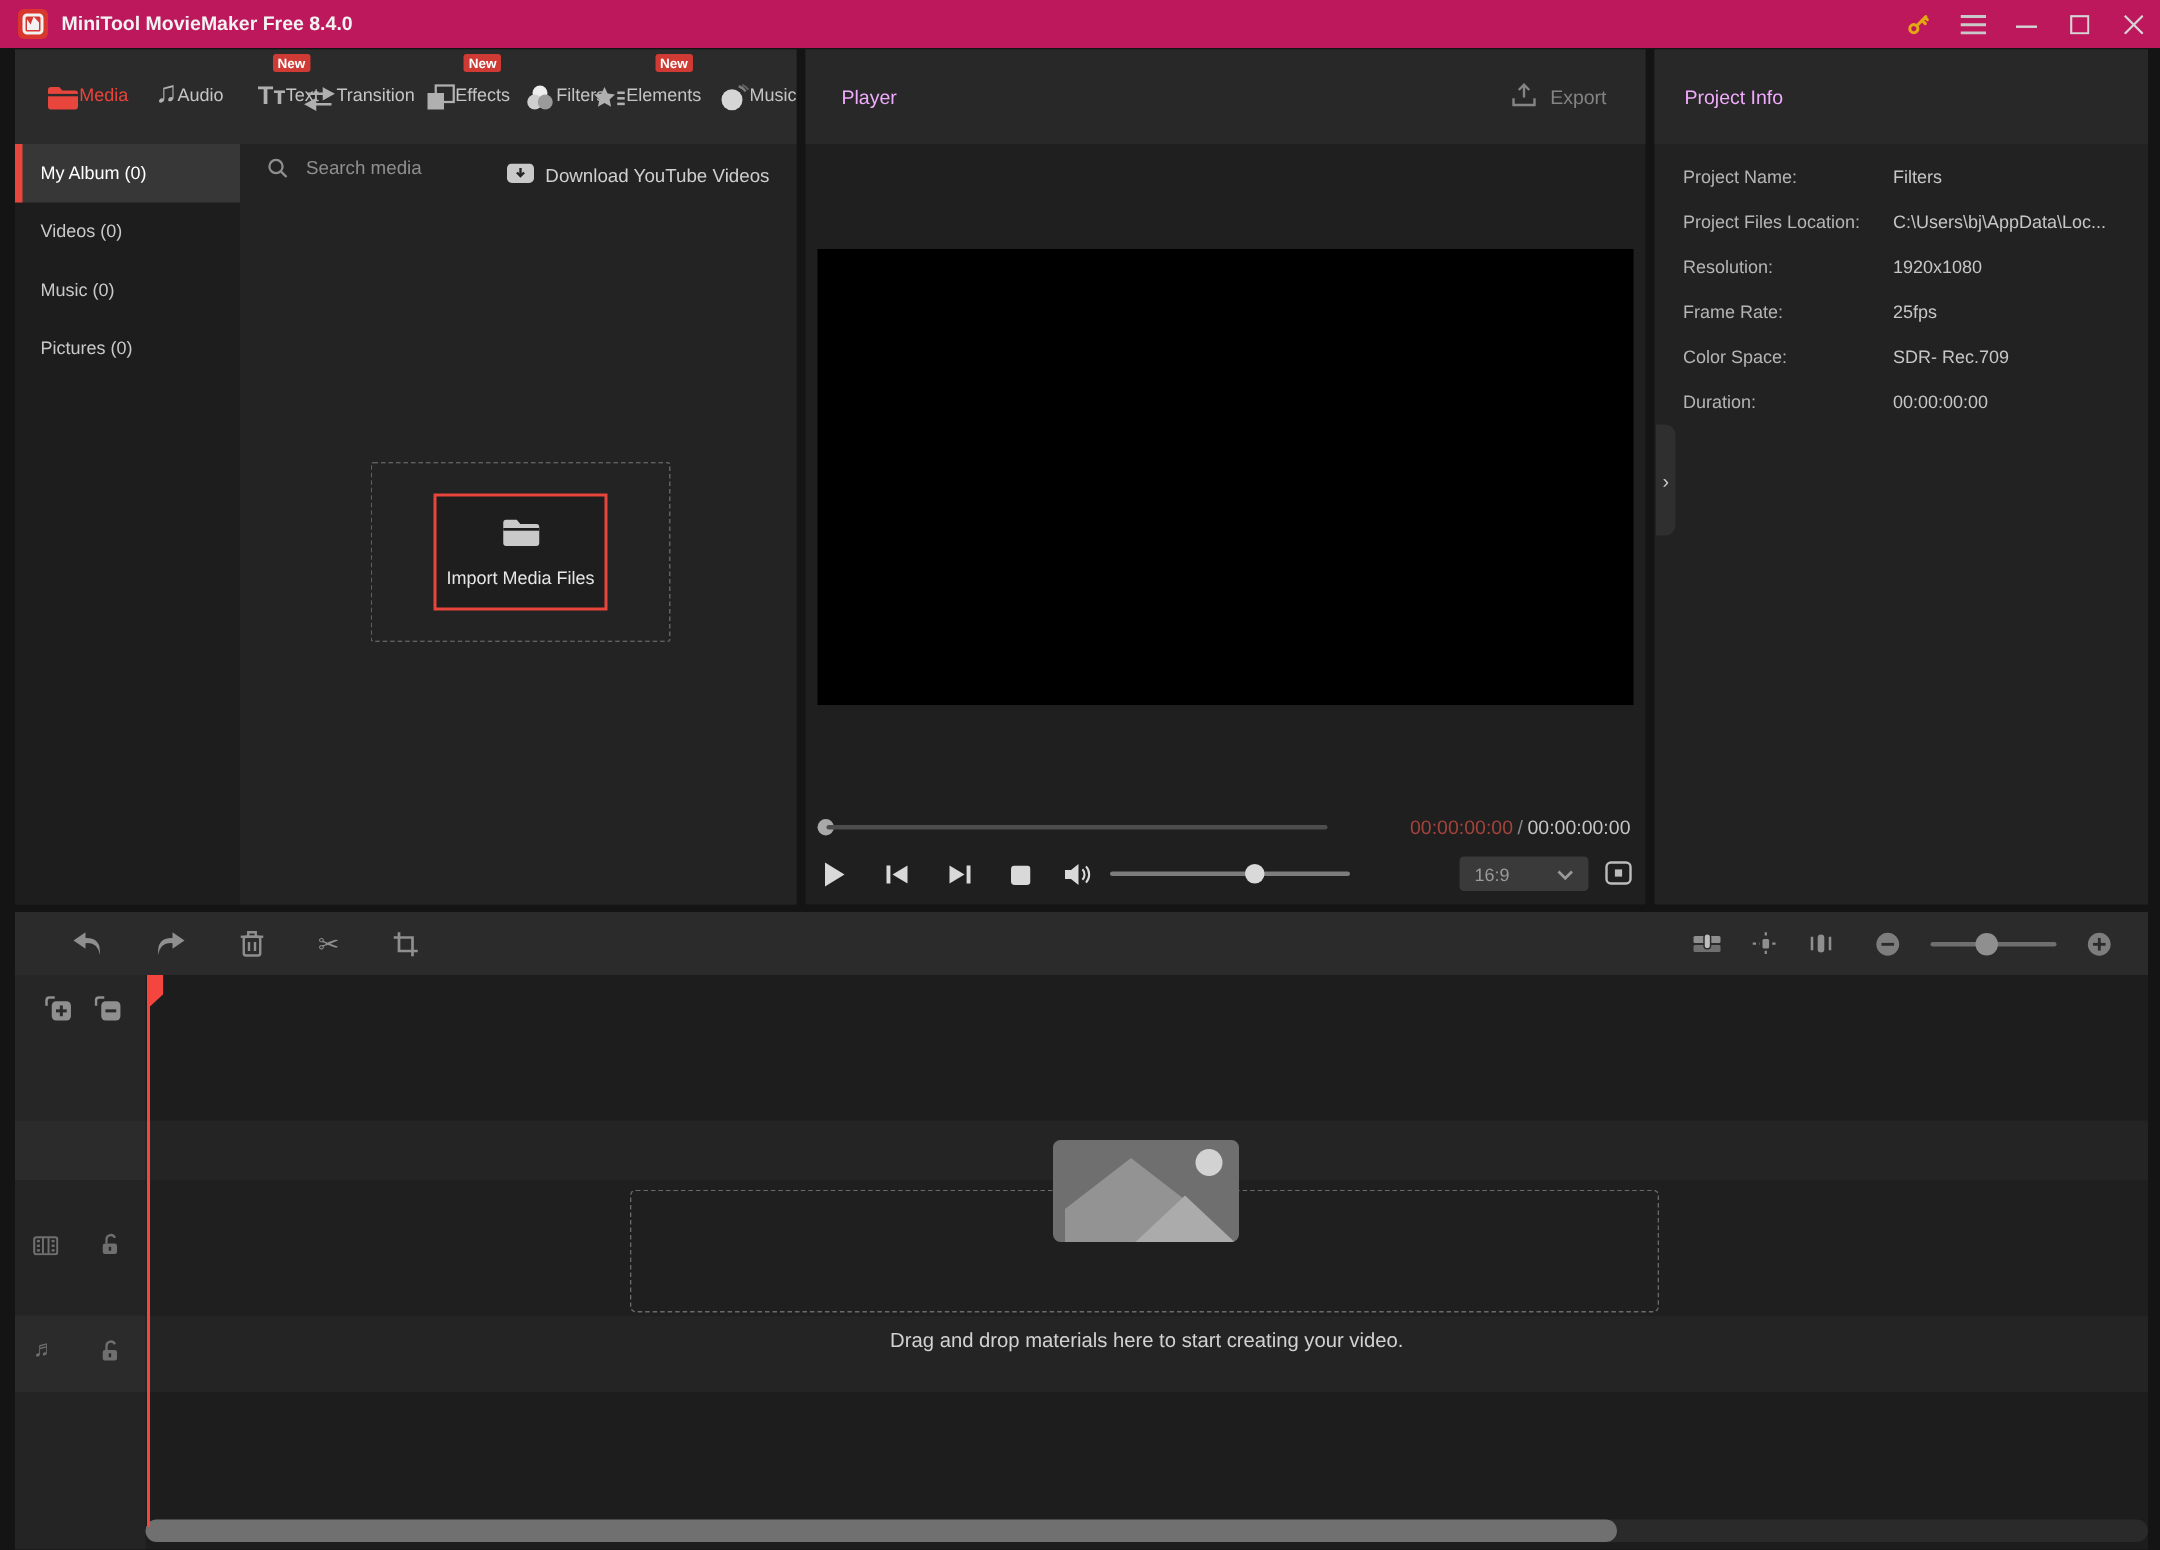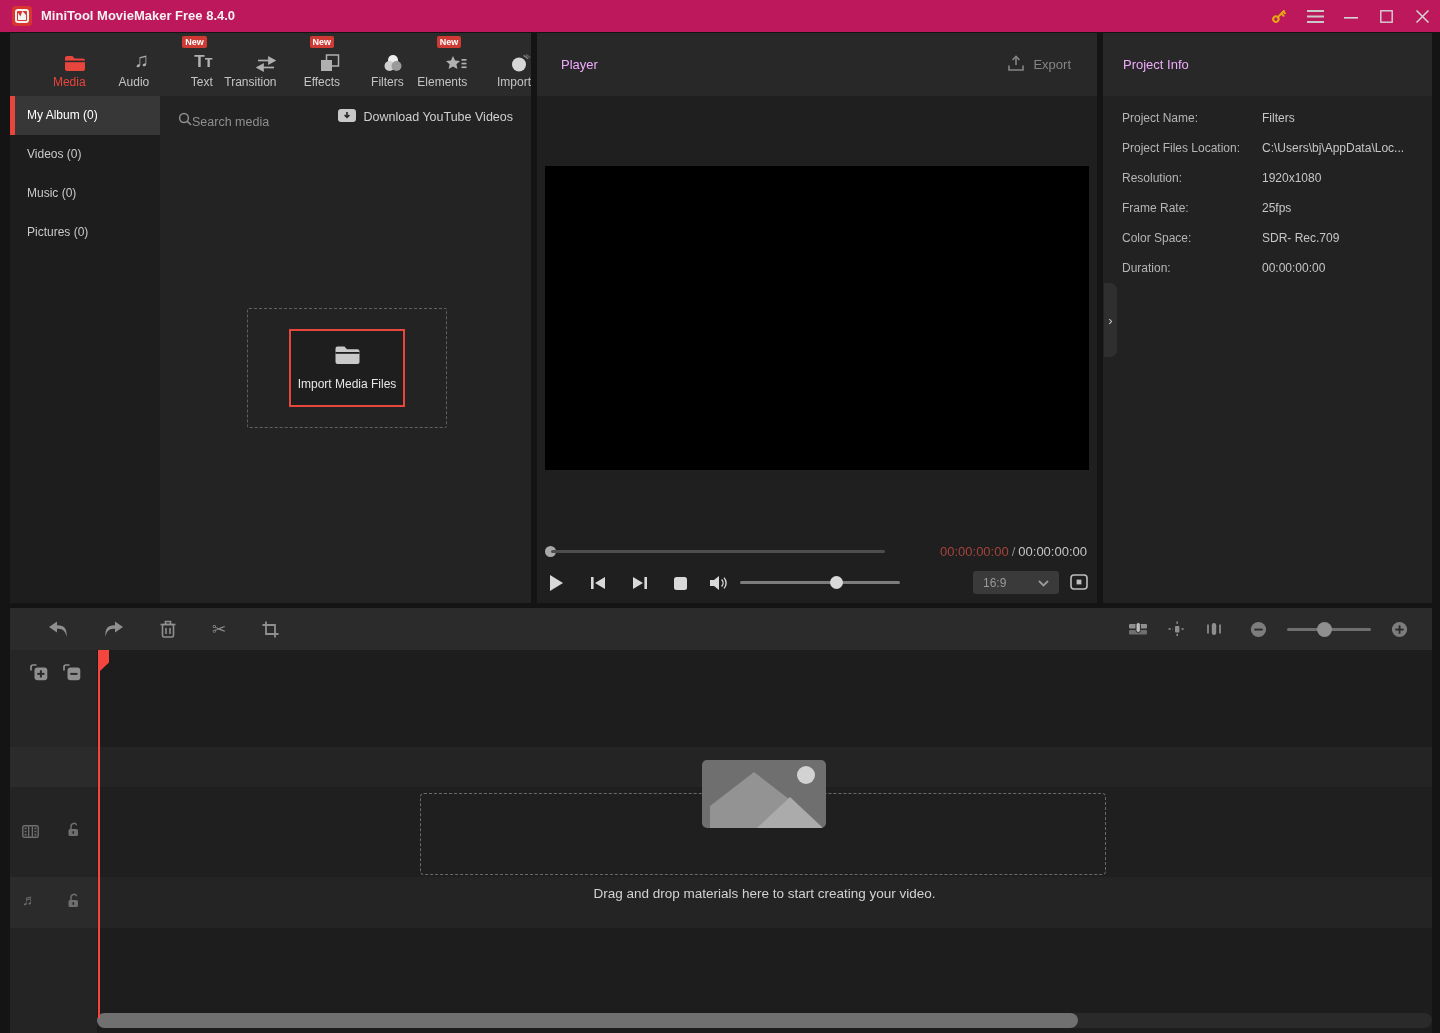--- a/index.html
+++ b/index.html
@@ -14,36 +14,36 @@
   .tb-btn { position:absolute; top:0; width:26px; height:32px; display:flex; align-items:center; justify-content:center; }
 
   
   .card { position:absolute; background:#232323; }
   #media-card  { left:10px; top:33px; width:521px; height:570px; }
   #player-card { left:537px; top:33px; width:560px; height:570px; background:#1f1f1f; }
   #project-card{ left:1103px; top:33px; width:329px; height:570px; background:#222222; }
 
   
   #ribbon { position:absolute; left:0; top:0; width:521px; height:63px; background:#2b2b2b; display:flex; align-items:stretch; padding-left:12px; }
-  .tab { position:relative; width:64px; display:flex; flex-direction:column; align-items:flex-end; justify-content:flex-end; padding-bottom:7px; cursor:default; }
+  .tab { position:relative; width:64px; display:flex; flex-direction:row; align-items:center; justify-content:flex-end; padding-bottom:7px; cursor:default; }
   .tab .ticon { height:26px; display:flex; align-items:flex-end; justify-content:center; }
   .tab .tlabel { font-size:12px; color:#c4c4c4; margin-top:3px; white-space:nowrap; }
   .tab.active .tlabel { color:#e8453c; }
   .badge { position:absolute; top:3px; right:6px; background:#cf3b34; color:#fff; font-size:9px; font-weight:bold; padding:1px 3px; border-radius:2px; line-height:10px; }
   .txt-glyph { font-size:17px; font-weight:bold; color:#b0b0b0; line-height:20px; }
 
   
   #media-body { position:absolute; left:0; top:63px; width:521px; height:507px; }
   #media-sidebar { position:absolute; left:0; top:0; width:150px; height:507px; background:#1d1d1d; }
   .side-item { position:relative; height:39px; line-height:39px; padding-left:17px; font-size:12px; color:#c9c9c9; }
   .side-item.active { background:#373737; color:#ffffff; }
   .side-item.active::before { content:""; position:absolute; left:0; top:0; width:5px; height:39px; background:#e8453c; }
   #media-content { position:absolute; left:150px; top:0; width:371px; height:507px; background:#232323; }
   #search-row { position:absolute; left:0; top:9px; width:371px; height:24px; }
-  #search-box { position:absolute; left:18px; top:0; height:24px; display:flex; align-items:flex-end; gap:0; color:#8f8f8f; font-size:12.5px; }
+  #search-box { position:absolute; left:18px; top:0; height:24px; display:flex; align-items:flex-start; gap:12px; color:#8f8f8f; font-size:12.5px; }
   #yt-box { position:absolute; right:18px; top:0; height:24px; display:flex; align-items:center; gap:8px; color:#cfcfcf; font-size:12.5px; }
   #drop-dash { position:absolute; left:87px; top:212px; width:200px; height:120px; border:1px dashed #606060; border-radius:2px; display:flex; align-items:center; justify-content:center; }
   #import-btn { width:116px; height:78px; border:2px solid #e8453c; display:flex; flex-direction:column; align-items:center; justify-content:center; gap:7px; background:#1e1e1e; }
   #import-btn .lbl { color:#e6e6e6; font-size:12px; white-space:nowrap;text-align:center; }
 
   
   .panel-header { position:absolute; left:0; top:0; right:0; height:63px; background:#282828; }
   .panel-title { position:absolute; left:24px; top:0; height:63px; line-height:63px; color:#f0abfc; font-size:13px; }
   #export-btn { position:absolute; right:26px; top:0; height:63px; display:flex; align-items:center; gap:8px; color:#848484; font-size:13px; }
   #video-area { position:absolute; left:8px; top:133px; width:544px; height:304px; background:#000; }
@@ -215,21 +215,21 @@
       <div class="tlabel">Elements</div>
     </div>
     <div class="tab">
       <div class="ticon">
         <svg width="21" height="18" viewBox="0 0 21 18">
             <path d="M13.5 1.5 a8.5 8.5 0 0 1 4.6 3.4" stroke="#7d7d7d" stroke-width="1.6" fill="none"></path>
             <path d="M15.8 0.6 a11 11 0 0 1 4.2 3.2" stroke="#5f5f5f" stroke-width="1.4" fill="none"></path>
             <circle cx="9" cy="10.5" r="7" fill="#d6d6d6"></circle>
           </svg>
       </div>
-      <div class="tlabel">Import</div>
+      <div class="tlabel">Music</div>
     </div>
   </div>
 
   <div id="media-body">
     <div id="media-sidebar">
       <div class="side-item active">My Album (0)</div>
       <div class="side-item">Videos (0)</div>
       <div class="side-item">Music (0)</div>
       <div class="side-item">Pictures (0)</div>
     </div>

